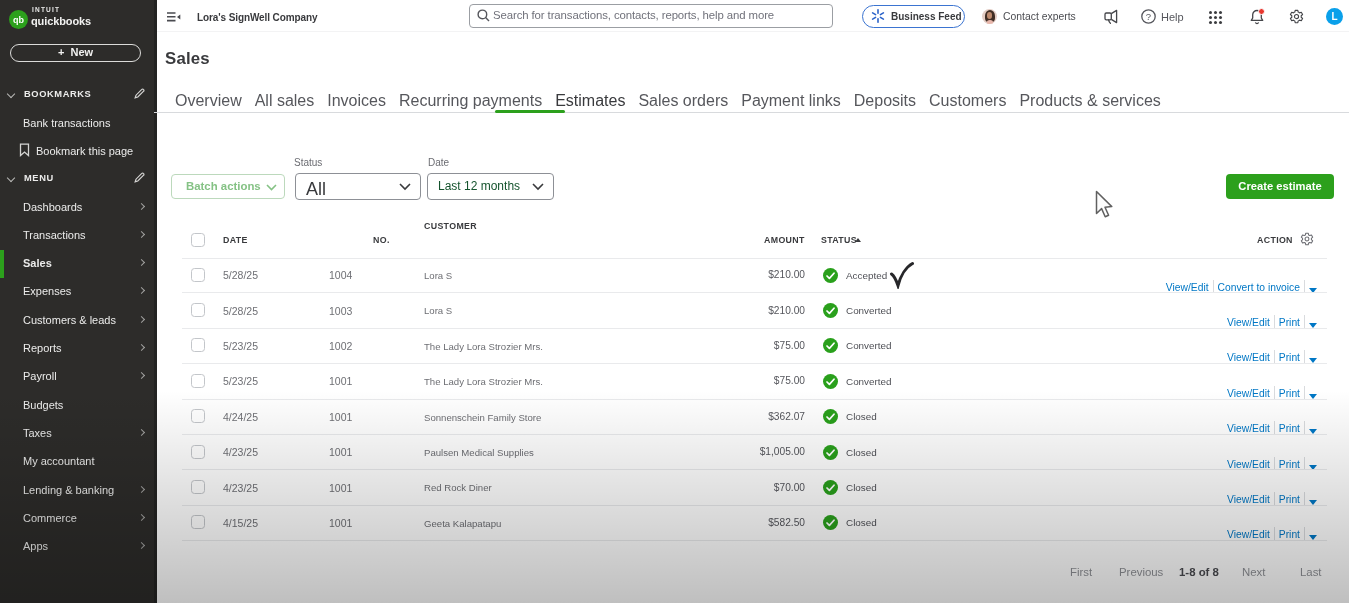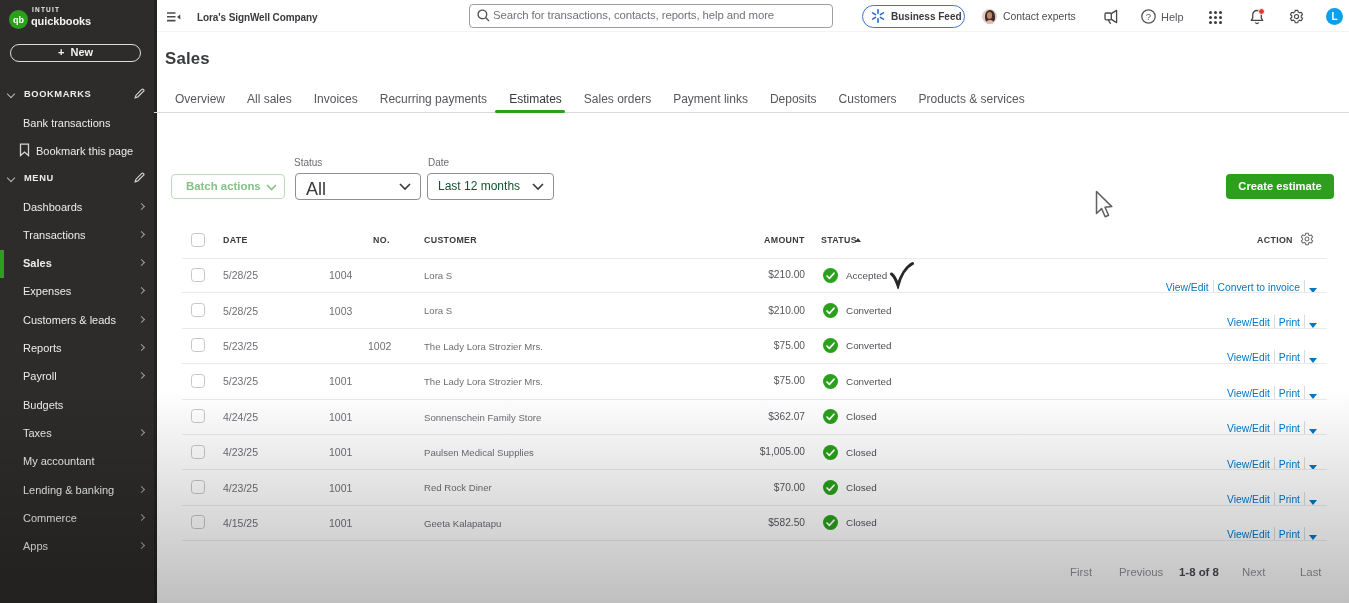--- a/index.html
+++ b/index.html
@@ -144,21 +144,21 @@
 <svg class="abs" style="left:1289px;top:9px;" width="15" height="15" viewBox="0 0 16 16">
     <path d="M6.6 1.4 h2.8 l0.4 1.9 a5 5 0 0 1 1.4 0.8 l1.9 -0.6 l1.4 2.4 l-1.5 1.3 a5 5 0 0 1 0 1.6 l1.5 1.3 l-1.4 2.4 l-1.9 -0.6 a5 5 0 0 1 -1.4 0.8 l-0.4 1.9 H6.6 l-0.4 -1.9 a5 5 0 0 1 -1.4 -0.8 l-1.9 0.6 l-1.4 -2.4 l1.5 -1.3 a5 5 0 0 1 0 -1.6 L1.5 5.9 l1.4 -2.4 l1.9 0.6 a5 5 0 0 1 1.4 -0.8 Z" fill="none" stroke="#45464a" stroke-width="1.2" stroke-linejoin="round"></path>
     <circle cx="8" cy="8" r="2.2" fill="none" stroke="#45464a" stroke-width="1.2"></circle>
   </svg>
 
 <div class="abs" style="left:1326px;top:8px;width:17px;height:17px;border-radius:50%;background:#0aa0ea;color:#fff;font-size:10px;font-weight:bold;text-align:center;line-height:17px;">L</div>
 
 <div class="abs" style="left:165px;top:49px;font-size:16.8px;font-weight:bold;color:#393a3d;letter-spacing:0.2px;">Sales</div>
 
 <div class="abs" style="left:154px;top:112px;width:1195px;height:1px;background:#d8dadd;"></div>
-<div class="abs" style="left:175px;top:92px;display:flex;gap:22px;font-size:12px;color:#56575c;white-space:nowrap;">
+<div class="abs" style="left:175px;top:92px;display:flex;gap:13px;font-size:16px;color:#56575c;white-space:nowrap;">
   <span>Overview</span>
     <span>All sales</span>
     <span>Invoices</span>
     <span>Recurring payments</span>
     <span style="color:#393a3d;">Estimates</span>
     <span>Sales orders</span>
     <span>Payment links</span>
     <span>Deposits</span>
     <span>Customers</span>
     <span>Products &amp; services</span>
@@ -181,21 +181,21 @@
 <div class="abs" style="left:438px;top:179px;font-size:12px;color:#14532d;">Last 12 months</div>
 <svg class="abs" style="left:532px;top:183px;" width="12" height="8" viewBox="0 0 12 8">
     <path d="M1 1 L6 6 L11 1" fill="none" stroke="#393a3d" stroke-width="1.6"></path>
   </svg>
 
 <div class="abs" style="left:1226px;top:174px;width:108px;height:25px;background:#2ca01c;border-radius:4px;color:#fff;font-size:11.2px;font-weight:bold;text-align:center;line-height:25px;">Create estimate</div>
 
 <div class="cb" style="left:191px;top:233px;"></div>
 <div class="hdr" style="left:223px;top:235px;">DATE</div>
 <div class="hdr" style="left:329px;top:235px;padding-left:44px;">NO.</div>
-<div class="hdr" style="left:424px;top:235px;">CUSTOMER</div>
+<div class="hdr" style="left:424px;top:221px;">CUSTOMER</div>
 <div class="hdr" style="left:764px;top:235px;">AMOUNT</div>
 <div class="hdr" style="left:821px;top:235px;">STATUS</div>
 <div class="abs" style="left:854.5px;top:237.5px;width:0;height:0;border-left:3.8px solid transparent;border-right:3.8px solid transparent;border-bottom:4.8px solid #393a3d;"></div>
 <div class="hdr" style="left:1257px;top:235px;">ACTION</div>
 <svg class="abs" style="left:1300px;top:232px;" width="14" height="14" viewBox="0 0 16 16">
     <path d="M6.6 1.4 h2.8 l0.4 1.9 a5 5 0 0 1 1.4 0.8 l1.9 -0.6 l1.4 2.4 l-1.5 1.3 a5 5 0 0 1 0 1.6 l1.5 1.3 l-1.4 2.4 l-1.9 -0.6 a5 5 0 0 1 -1.4 0.8 l-0.4 1.9 H6.6 l-0.4 -1.9 a5 5 0 0 1 -1.4 -0.8 l-1.9 0.6 l-1.4 -2.4 l1.5 -1.3 a5 5 0 0 1 0 -1.6 L1.5 5.9 l1.4 -2.4 l1.9 0.6 a5 5 0 0 1 1.4 -0.8 Z" fill="none" stroke="#6b6c72" stroke-width="1.2" stroke-linejoin="round"></path>
     <circle cx="8" cy="8" r="2.2" fill="none" stroke="#6b6c72" stroke-width="1.2"></circle>
   </svg>
 <div class="rowline" style="top:257.5px;"></div>
 
@@ -238,21 +238,21 @@
         <div class="vsep"></div>
         <span class="lnk">Print</span>
         <div class="vsep"></div>
         <div class="caret"></div>
       </div>
   <div class="rowline" style="left:182px;top:34.9px;"></div>
 </div>
 <div class="abs" style="left:0;top:328.3px;width:1349px;height:35.4px;">
   <div class="cb" style="left:191px;top:10.2px;"></div>
   <div class="cell" style="left:223px;top:11.8px;">5/23/25</div>
-  <div class="cell" style="left:329px;top:11.8px;margin-left:39px;">1002</div>
+  <div class="cell" style="left:329px;top:11.8px;">1002</div>
   <div class="cell" style="left:424px;top:12.6px;font-size:9.6px;">The Lady Lora Strozier Mrs.</div>
   <div class="amt" style="left:700px;top:11.8px;width:105px;text-align:right;">$75.00</div>
   <div class="badge" style="left:823px;top:10.2px;">
         <svg width="9" height="8" viewBox="0 0 9 8">
           <path d="M1 4 L3.4 6.4 L8 1.2" fill="none" stroke="#fff" stroke-width="1.7" stroke-linecap="round" stroke-linejoin="round"></path>
         </svg>
       </div>
   <div class="stxt" style="left:846px;top:12px;">Converted</div>
   <div class="acts" style="top:0;">
         <span class="lnk">View/Edit</span>

